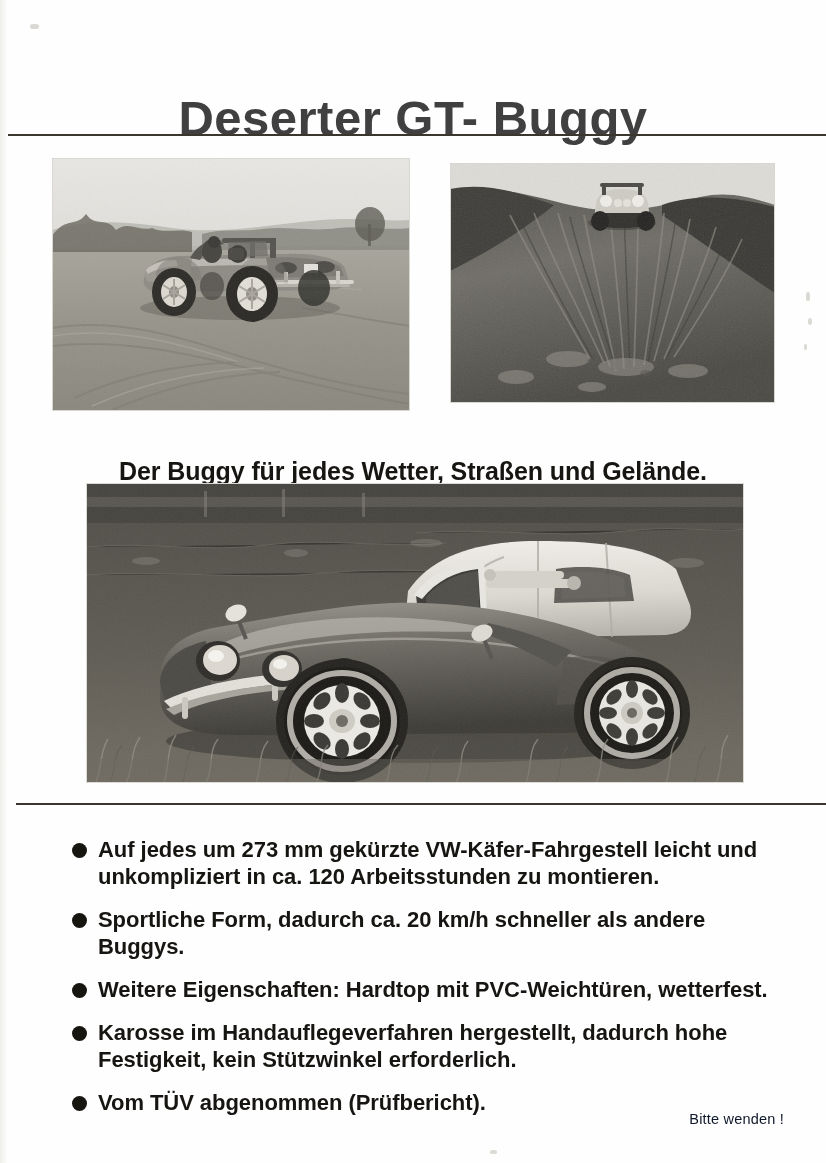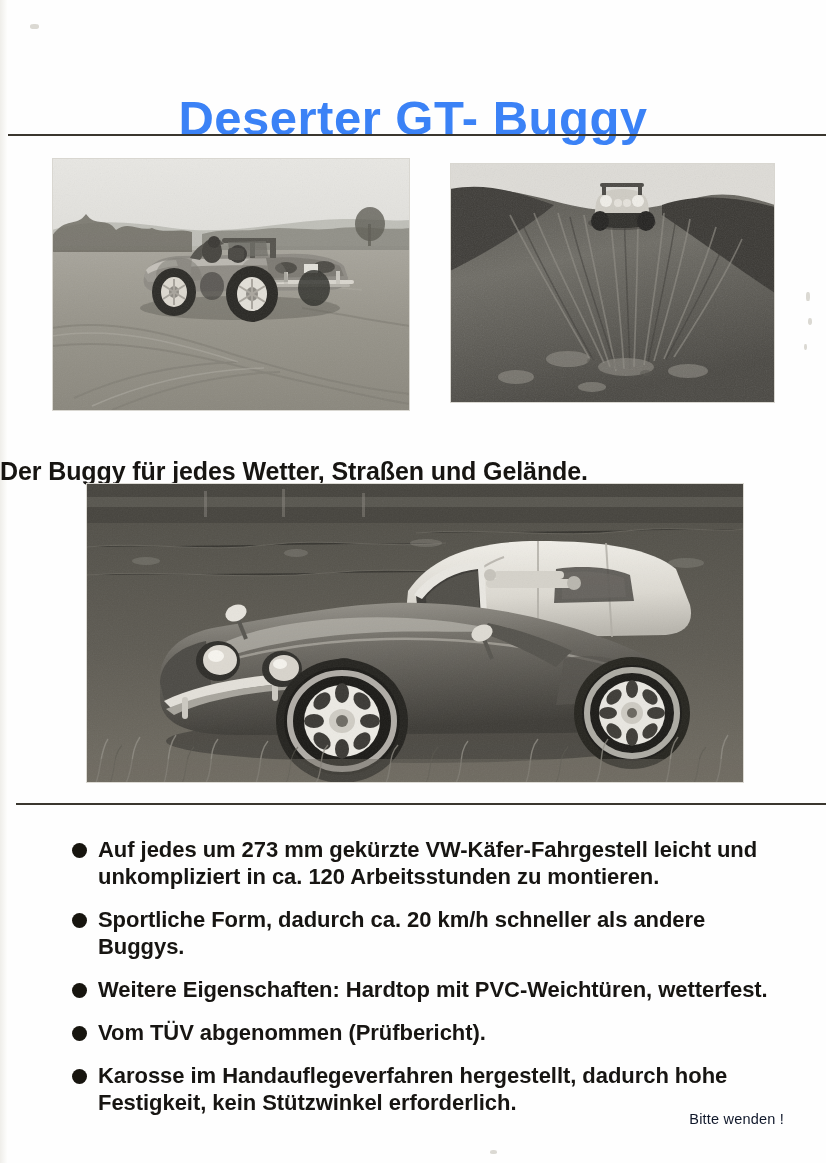--- a/index.html
+++ b/index.html
@@ -20,21 +20,21 @@
   
   .title {
     position: absolute;
     left: 0;
     top: 57px;
     width: 826px;
     text-align: center;
     font-size: 49px;
     font-weight: bold;
     letter-spacing: 0.5px;
-    color: #3b82f6;
+    color: #404040;
     white-space: nowrap;
   }
 
   
   .rule {
     position: absolute;
     height: 2px;
     background: #3a372f;
   }
   .rule-top   { left: 8px;  top: 134px; width: 818px; }
@@ -51,20 +51,21 @@
   .photo-topleft  { left: 52px;  top: 158px; width: 358px; height: 253px; }
   .photo-topright { left: 450px; top: 163px; width: 325px; height: 240px; }
   .photo-main     { left: 86px;  top: 483px; width: 658px; height: 300px; }
 
   
   .subtitle {
     position: absolute;
     left: 0;
     top: 436px;
     width: 826px;
+    text-align: center;
     font-size: 25px;
     font-weight: bold;
     letter-spacing: -0.1px;
     color: #171512;
     white-space: nowrap;
   }
 
   
   .bullets {
     position: absolute;
@@ -534,23 +535,23 @@
     <li class="bullet-item">
       <span class="bullet-dot"></span>
       <span class="bullet-text">Sportliche Form, dadurch ca. 20 km/h schneller als andere Buggys.</span>
     </li>
     <li class="bullet-item">
       <span class="bullet-dot"></span>
       <span class="bullet-text">Weitere Eigenschaften: Hardtop mit PVC-Weichtüren, wetterfest.</span>
     </li>
     <li class="bullet-item">
       <span class="bullet-dot"></span>
-      <span class="bullet-text">Vom TÜV abgenommen (Prüfbericht).</span>
+      <span class="bullet-text">Karosse im Handauflegeverfahren hergestellt, dadurch hohe Festigkeit, kein Stützwinkel erforderlich.</span>
     </li>
     <li class="bullet-item">
       <span class="bullet-dot"></span>
-      <span class="bullet-text">Karosse im Handauflegeverfahren hergestellt, dadurch hohe Festigkeit, kein Stützwinkel erforderlich.</span>
+      <span class="bullet-text">Vom TÜV abgenommen (Prüfbericht).</span>
     </li>
   </ul>
 
   <div class="footer-note">Bitte wenden !</div>
 
 </div>
 
 </body></html>

